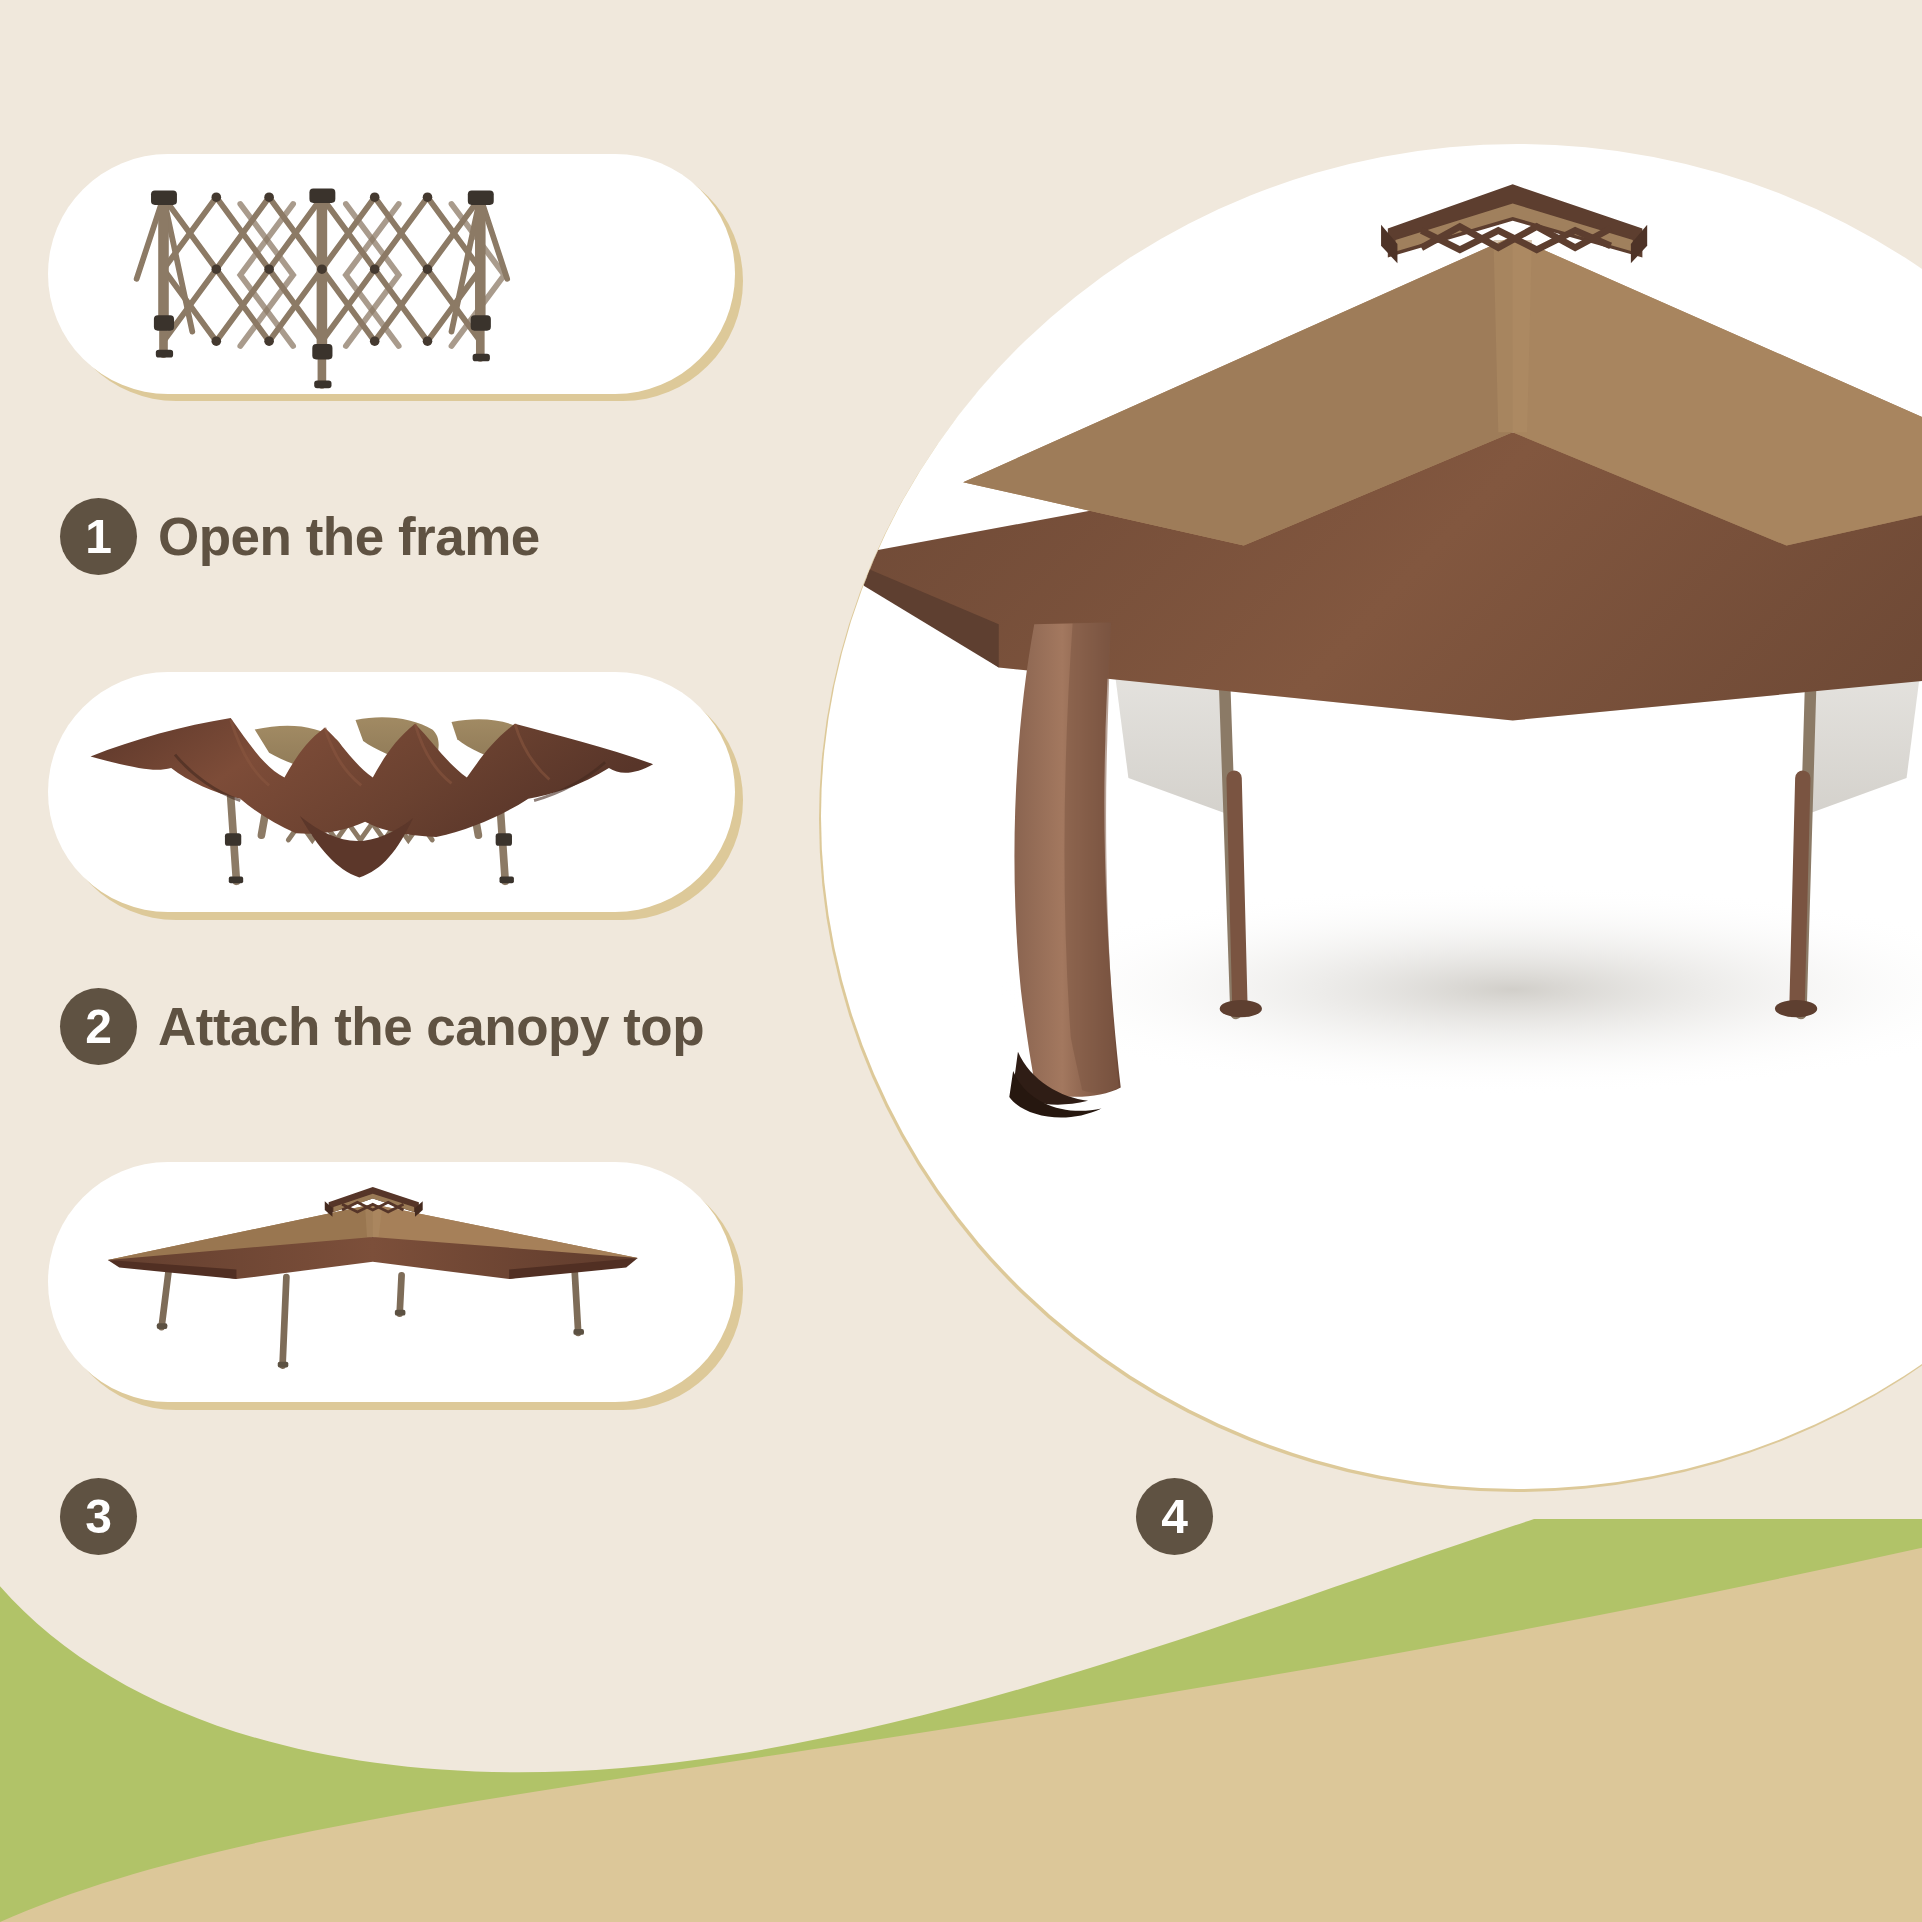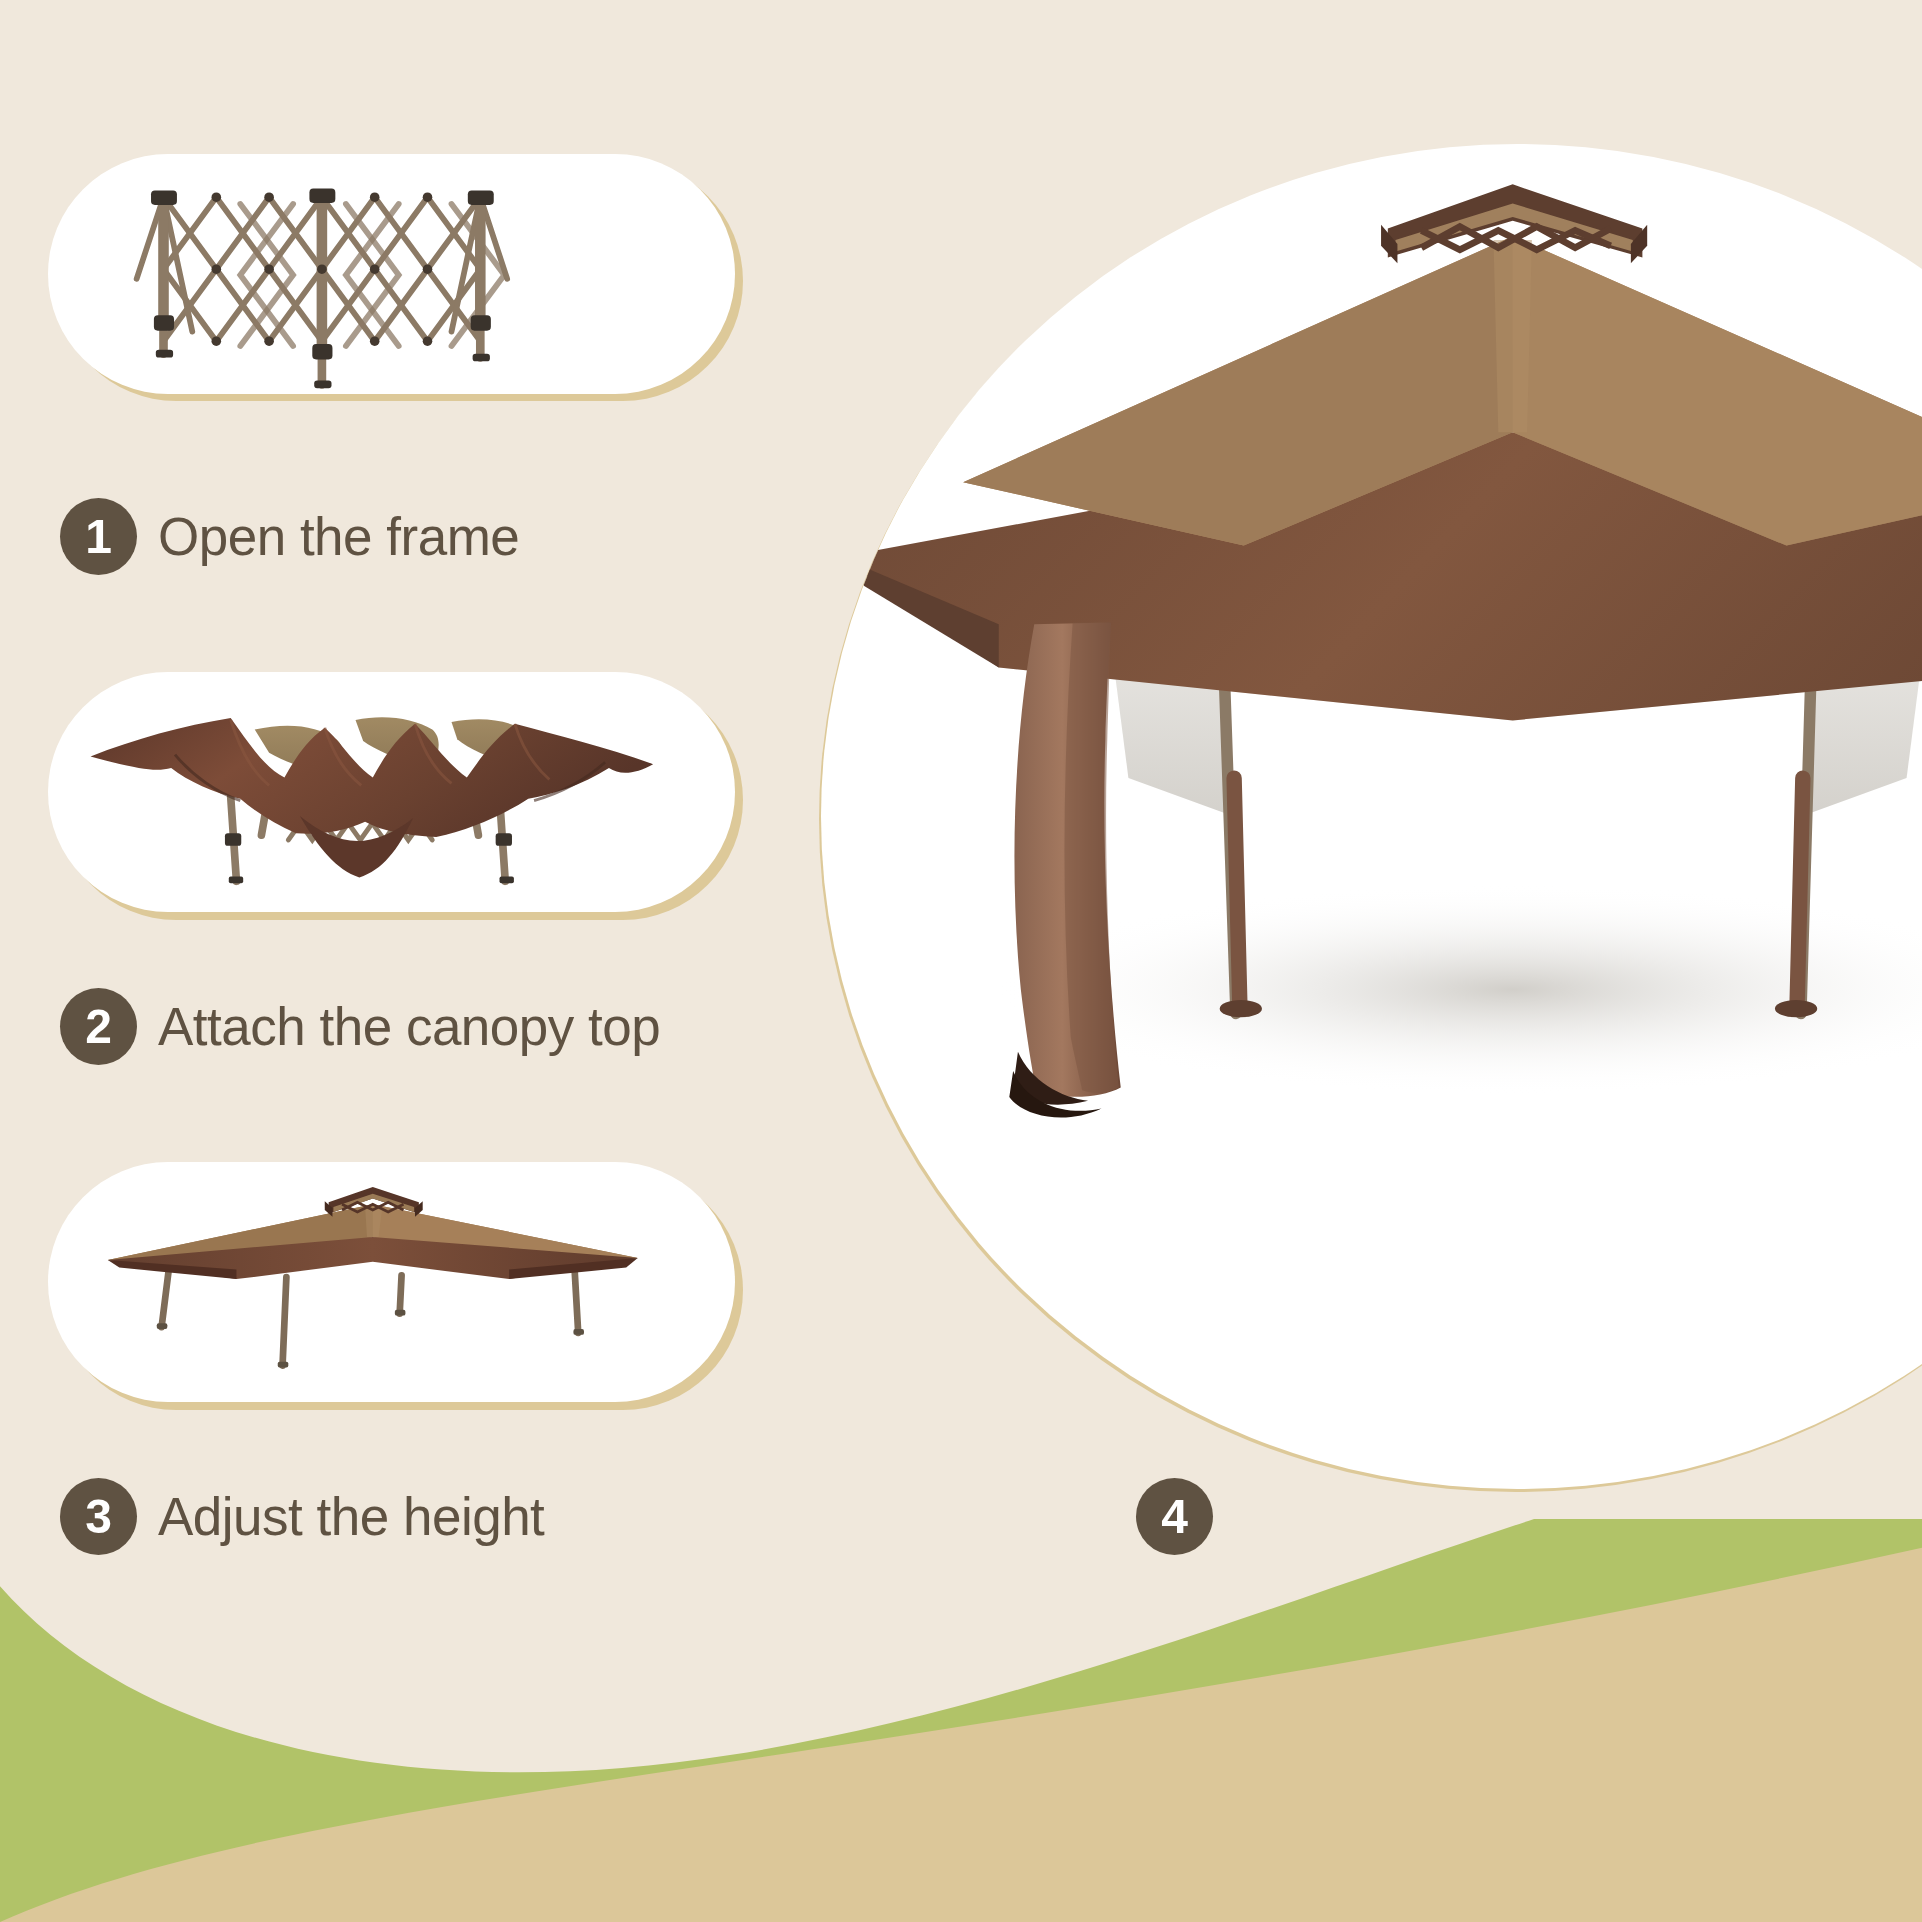--- a/index.html
+++ b/index.html
@@ -84,21 +84,21 @@
     font-weight: bold;
     display: flex;
     align-items: center;
     justify-content: center;
     flex: 0 0 auto;
     line-height: 1;
   }
   .caption-text {
     color: #5f5242;
     font-size: 53px;
-    font-weight: normal;
+    font-weight: bold;
     white-space: nowrap;
     letter-spacing: -0.5px;
   }
 </style>
 </head>
 <body>
 
 <div id="root">
 
   <div class="hero-oval-rim"></div>
@@ -386,21 +386,20 @@
         <rect x="113" y="168" width="11" height="6" rx="2"></rect>
         <rect x="239" y="208" width="11" height="6" rx="2"></rect>
         <rect x="361" y="154" width="11" height="6" rx="2"></rect>
         <rect x="547" y="174" width="11" height="6" rx="2"></rect>
       </g>
     </svg>
   </div>
 
   <div class="caption-row cap3">
     <div class="badge">3</div>
-    <div class="caption-text">Adjust the height</div>
   </div>
 
   <div class="caption-row cap4">
     <div class="badge">4</div>
   </div>
 
   <svg class="wave-layer" viewBox="0 0 2001 420" preserveAspectRatio="none" aria-hidden="true">
     <path d="M0 70 C140 230 420 300 760 246 C1080 196 1400 60 1660 -20 L2001 -60 L2001 420 L0 420 Z" fill="#b1c368"></path>
     <path d="M0 420 C200 330 520 290 900 232 C1290 172 1640 110 2001 30 L2001 420 Z" fill="#dcc799"></path>
   </svg>

